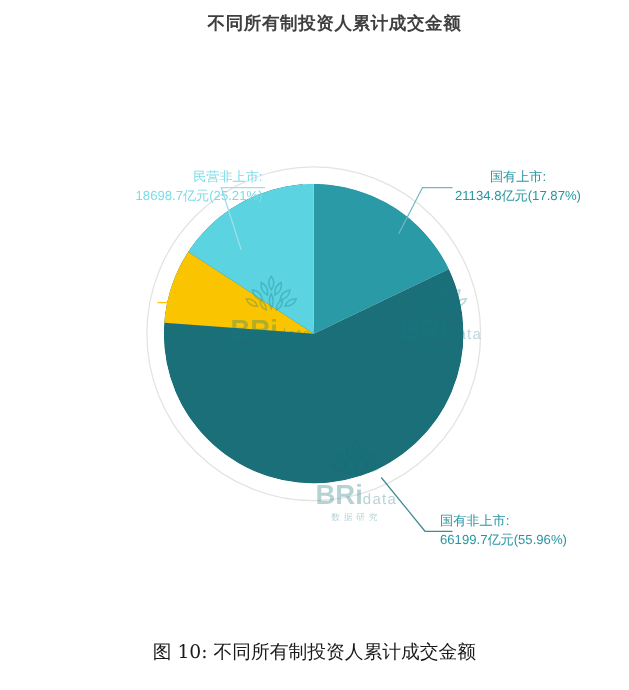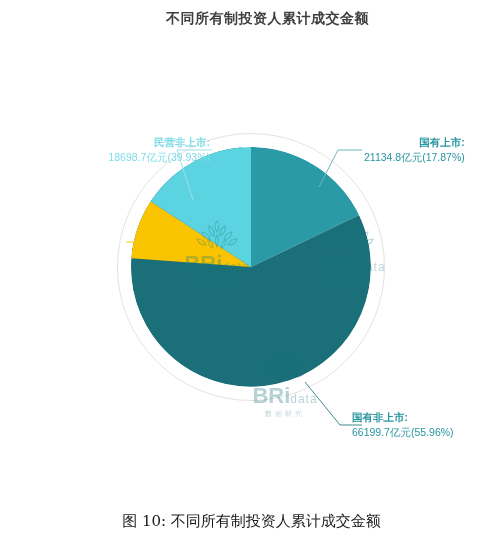--- a/index.html
+++ b/index.html
@@ -105,26 +105,26 @@
     pointer-events: none;
   }
 
   
   .dlabel {
     position: absolute;
     font-size: 10.5px;
     line-height: 15px;
     white-space: nowrap;
   }
-  .dlabel .l1 { display: block; font-weight: bold; }
+  .dlabel .l1 { display: block; }
   .dlabel .l2 { display: block; }
 
   .lab-minying-fei  { left: 66px;  top: 95px;  text-align: right; width: 144px; color: #7ddbe6; }
   .lab-minying-shang{ left: 0px;   top: 187px; text-align: right; width: 124px; color: #fbc400; }
-  .lab-guoyou-shang { left: 364px; top: 95px;  text-align: right;  color: #27959f; }
+  .lab-guoyou-shang { left: 364px; top: 95px;  text-align: center;  color: #27959f; }
   .lab-guoyou-fei   { left: 352px; top: 370px; text-align: left;  color: #27959f; }
 
   
   .caption {
     position: absolute;
     left: 0;
     top: 512px;
     width: 503px;
     text-align: center;
     font-family: "DejaVu Serif", "Liberation Serif", serif;
@@ -219,21 +219,21 @@
 
     <polyline points="148,211 140,202 126,202" fill="none" stroke="#fbc400" stroke-width="1"></polyline>
 
     <polyline points="319,147 338,110 362,110" fill="none" stroke="#6fb8c0" stroke-width="1"></polyline>
 
     <polyline points="305,342 340,385 362,385" fill="none" stroke="#3f8a93" stroke-width="1"></polyline>
   </svg>
 
   <div class="dlabel lab-minying-fei">
     <span class="l1">民营非上市:</span>
-    <span class="l2">18698.7亿元(39.93%)</span>
+    <span class="l2">18698.7亿元(25.21%)</span>
   </div>
 
 
   <div class="dlabel lab-guoyou-shang">
     <span class="l1">国有上市:</span>
     <span class="l2">21134.8亿元(17.87%)</span>
   </div>
 
   <div class="dlabel lab-guoyou-fei">
     <span class="l1">国有非上市:</span>

